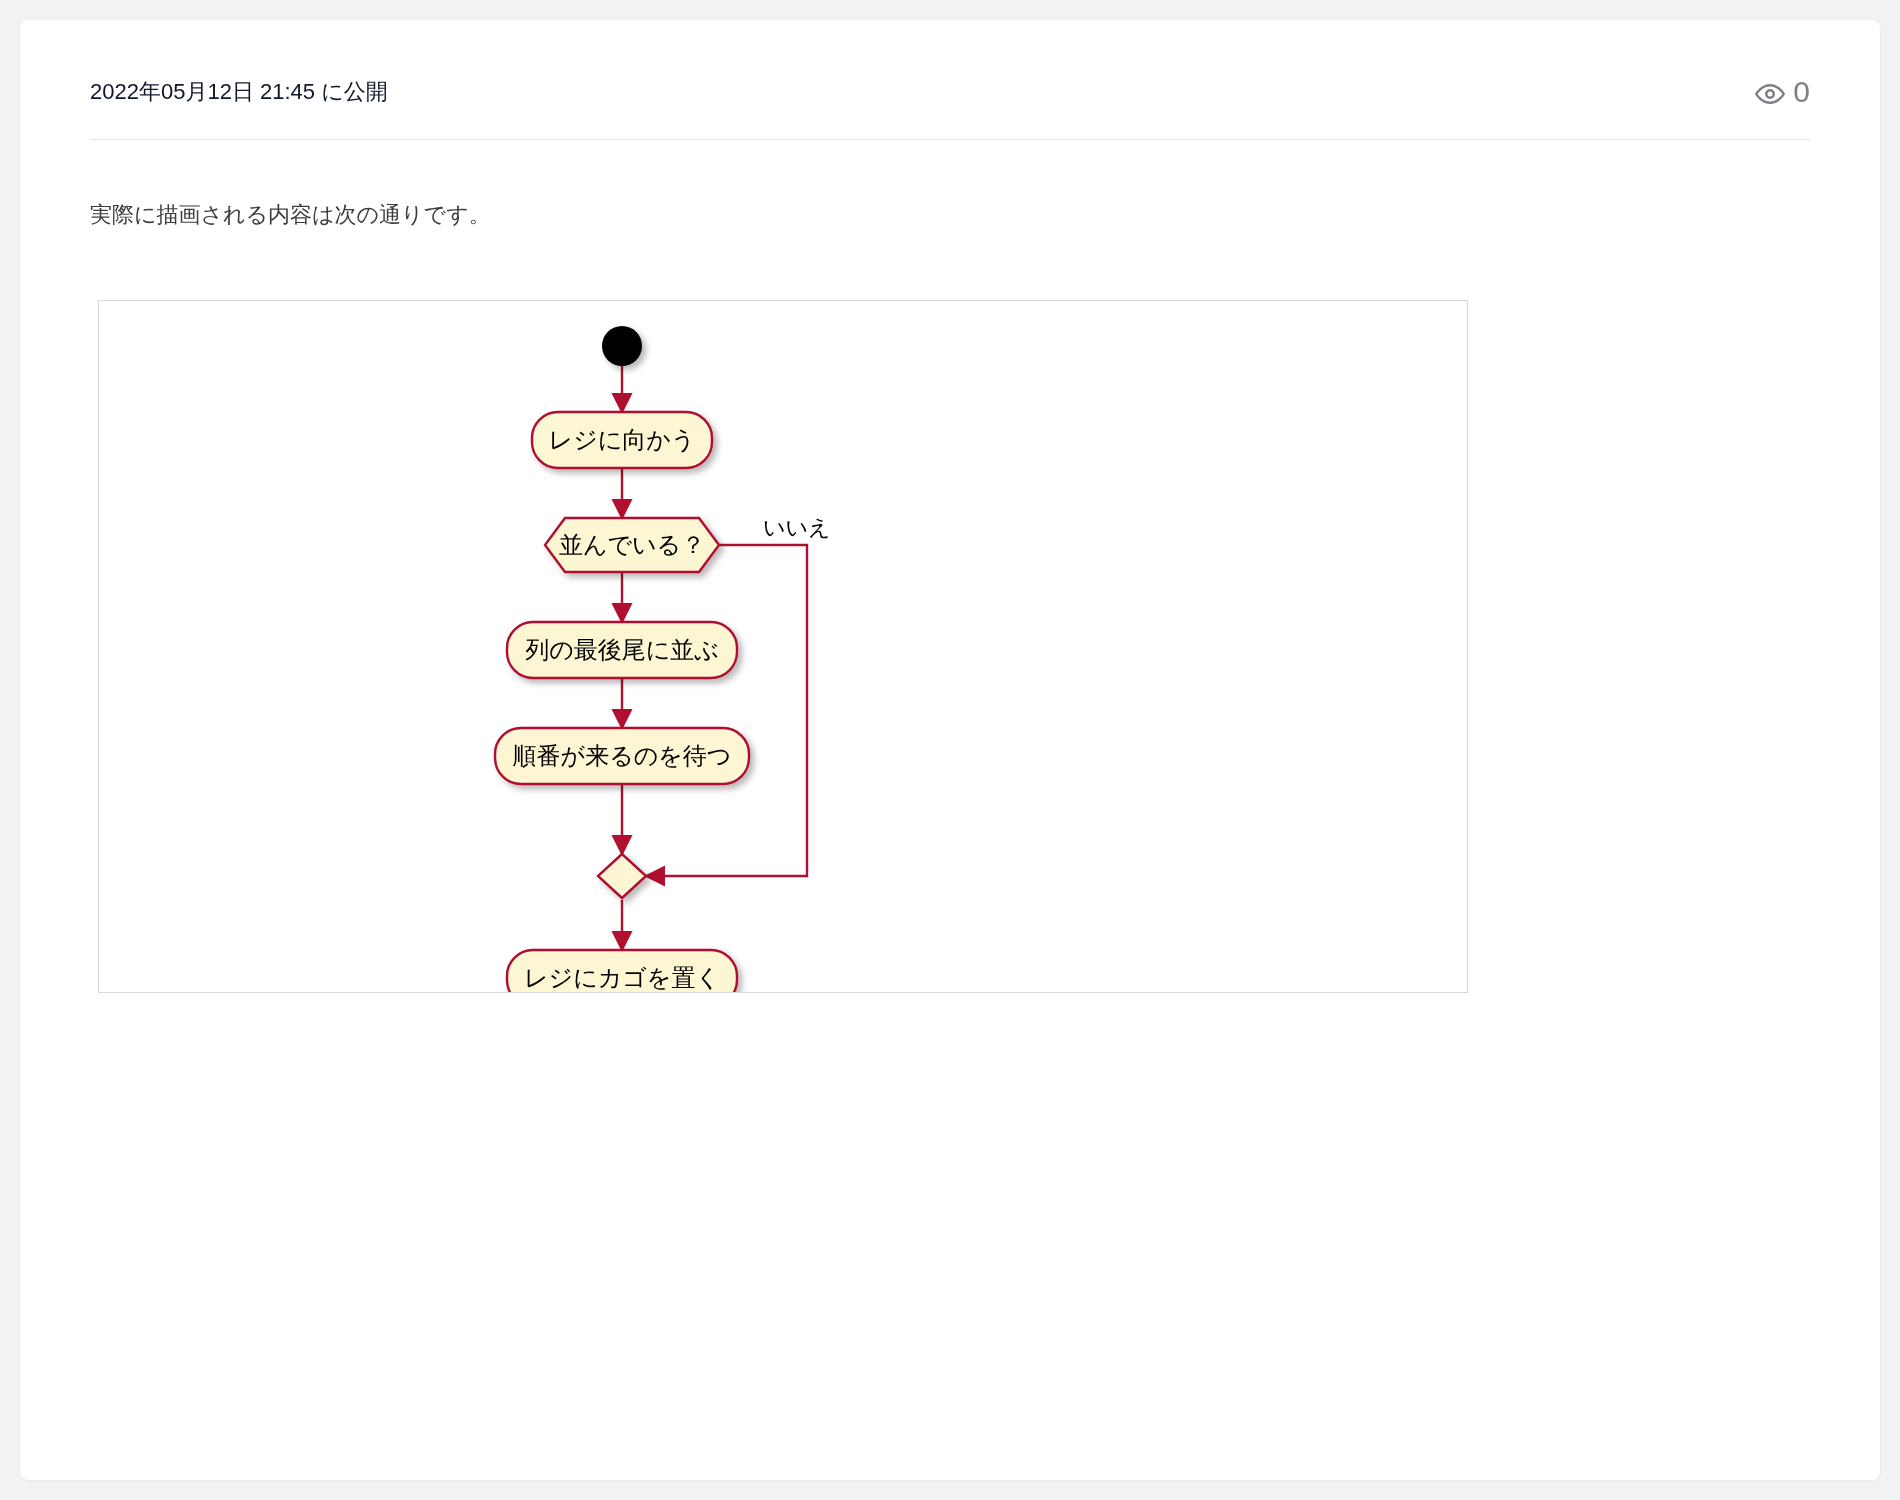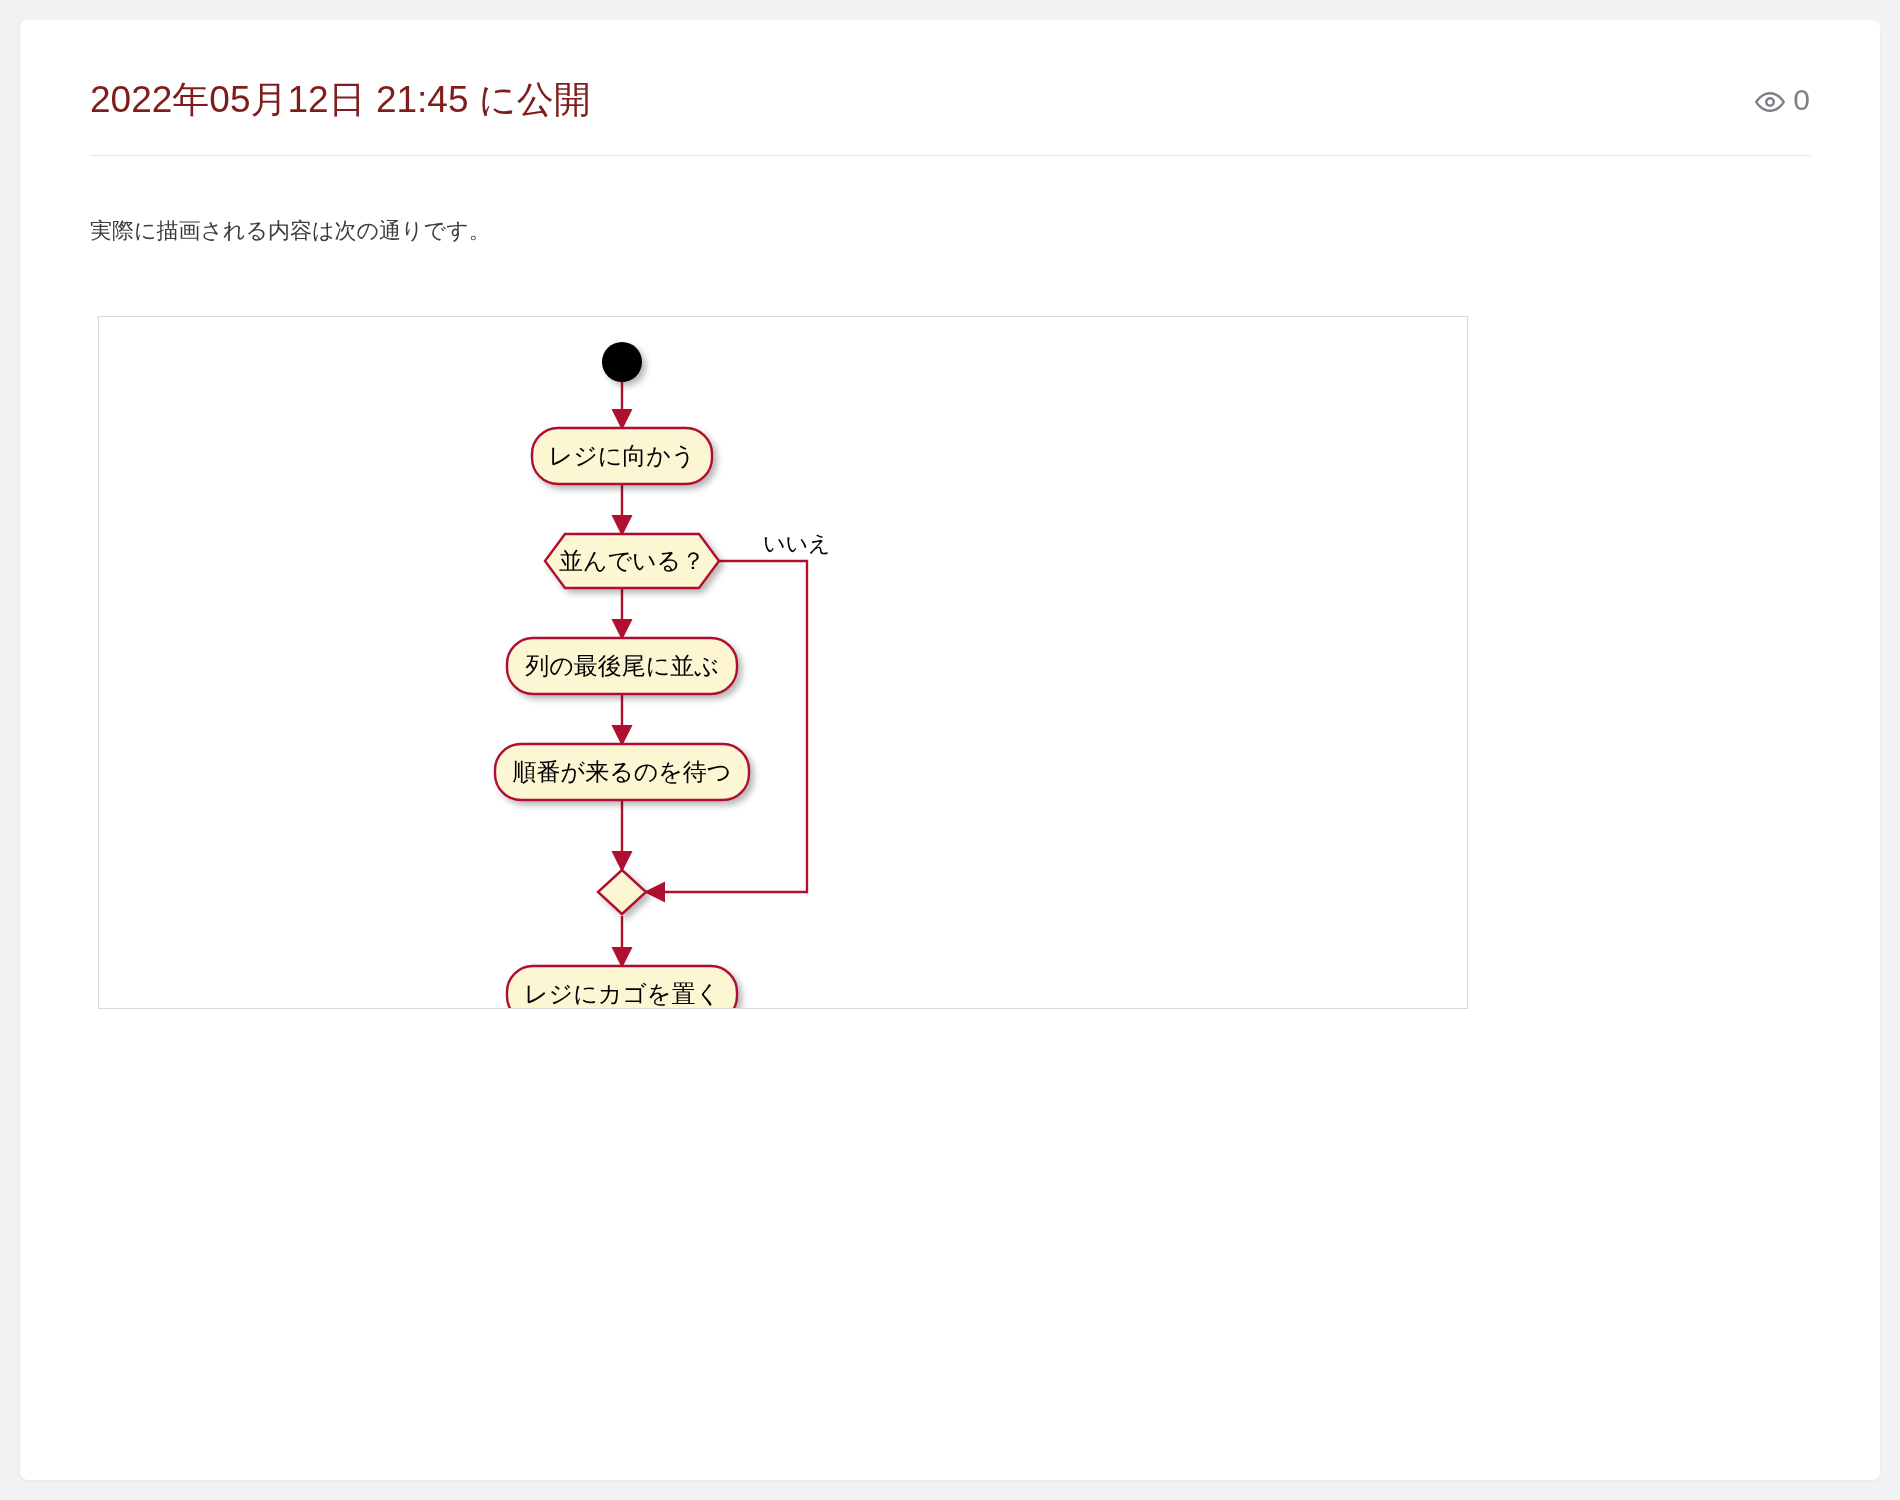--- a/index.html
+++ b/index.html
@@ -1,20 +1,20 @@
 <!DOCTYPE html>
 <html><head>
 <meta charset="utf-8">
 <style>
   html,body{margin:0;padding:0;background:#f0f2f4;font-family:-apple-system,BlinkMacSystemFont,"Segoe UI","Hiragino Sans","Hiragino Kaku Gothic ProN",Meiryo,sans-serif;color:#333}
   .page{width:1900px;height:1500px;box-sizing:border-box;padding:20px;position:relative;overflow:hidden}
   .card{background:#fff;border-radius:8px;box-shadow:0 1px 3px rgba(0,0,0,.06);padding:55px 70px 0 70px;box-sizing:border-box;height:100%;overflow:hidden;position:relative}
   .title{font-size:62px;font-weight:700;color:#333;margin:0 0 40px 0;letter-spacing:1px}
   .meta-row{display:flex;justify-content:space-between;align-items:center;border-bottom:1px solid #e6e6e6;padding-bottom:30px;margin-bottom:60px}
-  .meta-date{color:#7f1d1d;font-size:37px}
+  .meta-date{color:#0f172a;font-size:22px}
   .views{display:flex;align-items:center;gap:8px;color:#7d8186;font-size:30px}
   .eye-icon{display:inline-block}
   .eye-icon svg{width:30px;height:30px;vertical-align:middle}
   .intro{font-size:22px;color:#3a3d3f;margin:0 0 70px 0}
   .diagram-frame{border:1px solid #d8d8d8;width:1370px;margin:0 auto 0 8px;padding:15px 360px 0 48px;box-sizing:border-box;position:relative;height:693px;overflow:hidden}
   .svgwrap{width:950px;height:945px}
 </style>
 </head>
 <body>
 

